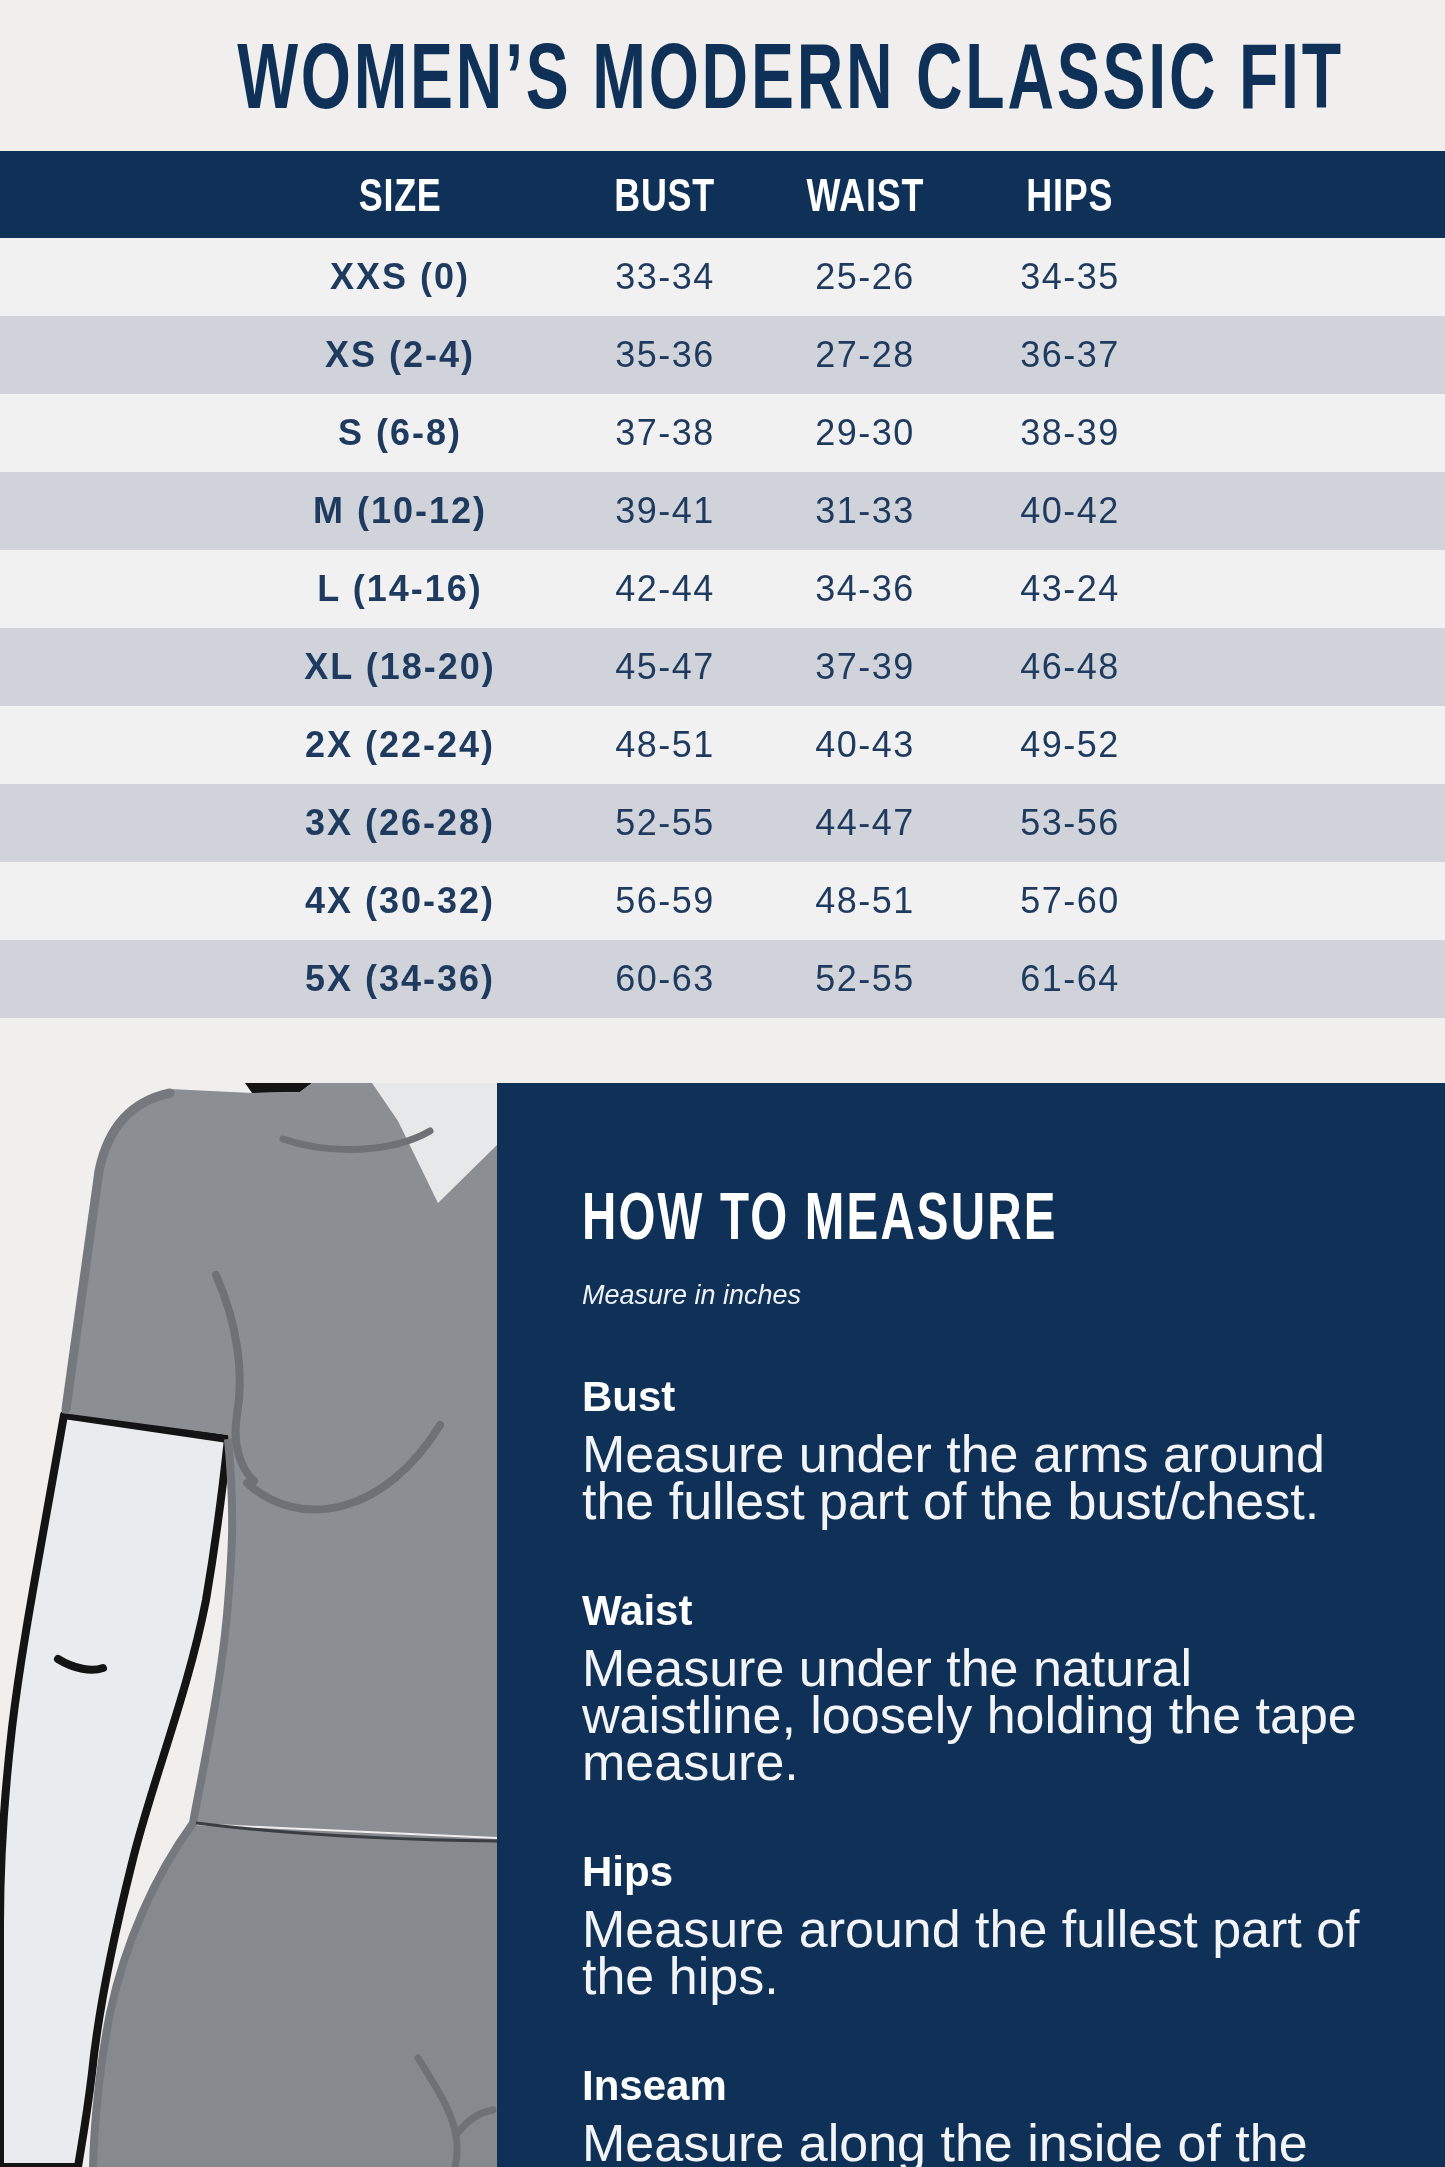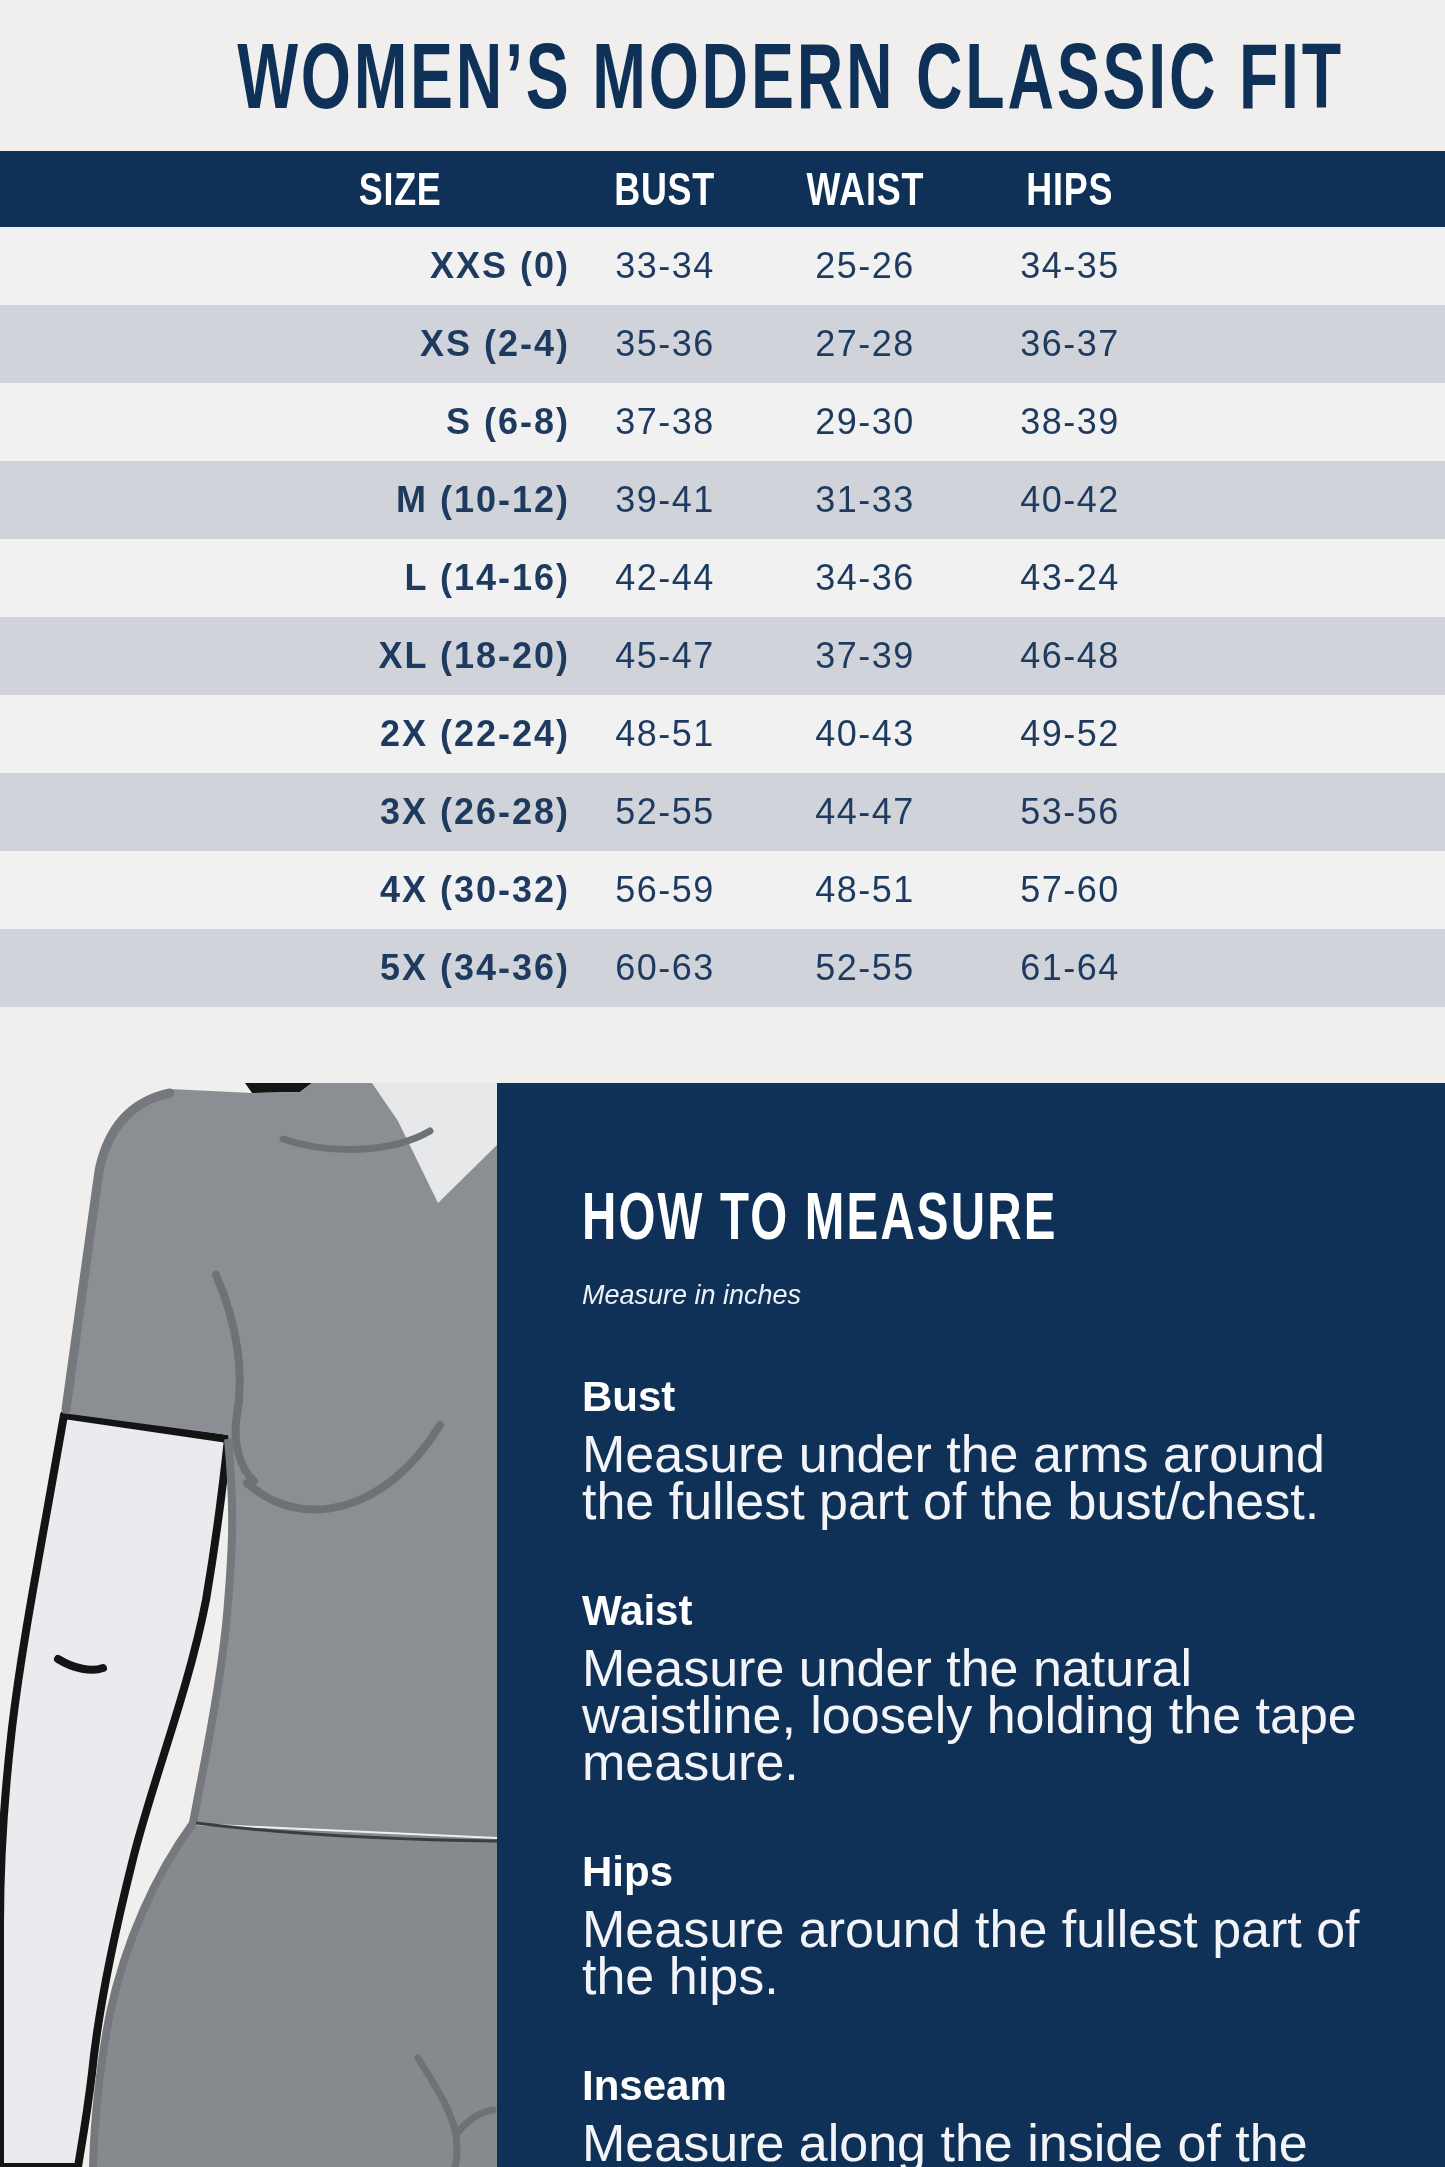--- a/index.html
+++ b/index.html
@@ -30,40 +30,40 @@
     white-space:nowrap;
   }
 
   
   .grid-row{
     display:grid;
     grid-template-columns:230px 340px 190px 210px 200px 1fr;
     align-items:center;
   }
   .thead{
-    height:76px;
+    height:87px;
     background:#0f3157;
   }
   .thead .hcell{
     text-align:center;
     color:#ffffff;
   }
   .hcell span{
     display:inline-block;
     font-size:46px;
     font-weight:bold;
     letter-spacing:1px;
     transform:scaleX(0.78);
     white-space:nowrap;
   }
   .trow{height:78px;font-size:36px;letter-spacing:1.5px;}
   .trow:nth-child(odd){background:#f1f1f2;}
   .trow:nth-child(even){background:#d0d4da;}
   .trow .cell{text-align:center;color:#1e3b5f;}
-  .trow .cell.size{font-weight:600;letter-spacing:2px;text-align:right;}
+  .trow .cell.size{font-weight:600;letter-spacing:2px;}
 
   
   .bottom{
     position:absolute;
     left:0;top:1083px;
     width:1445px;height:1116px;
   }
   .figure{
     position:absolute;left:0;top:0;
     width:497px;height:1084px;

